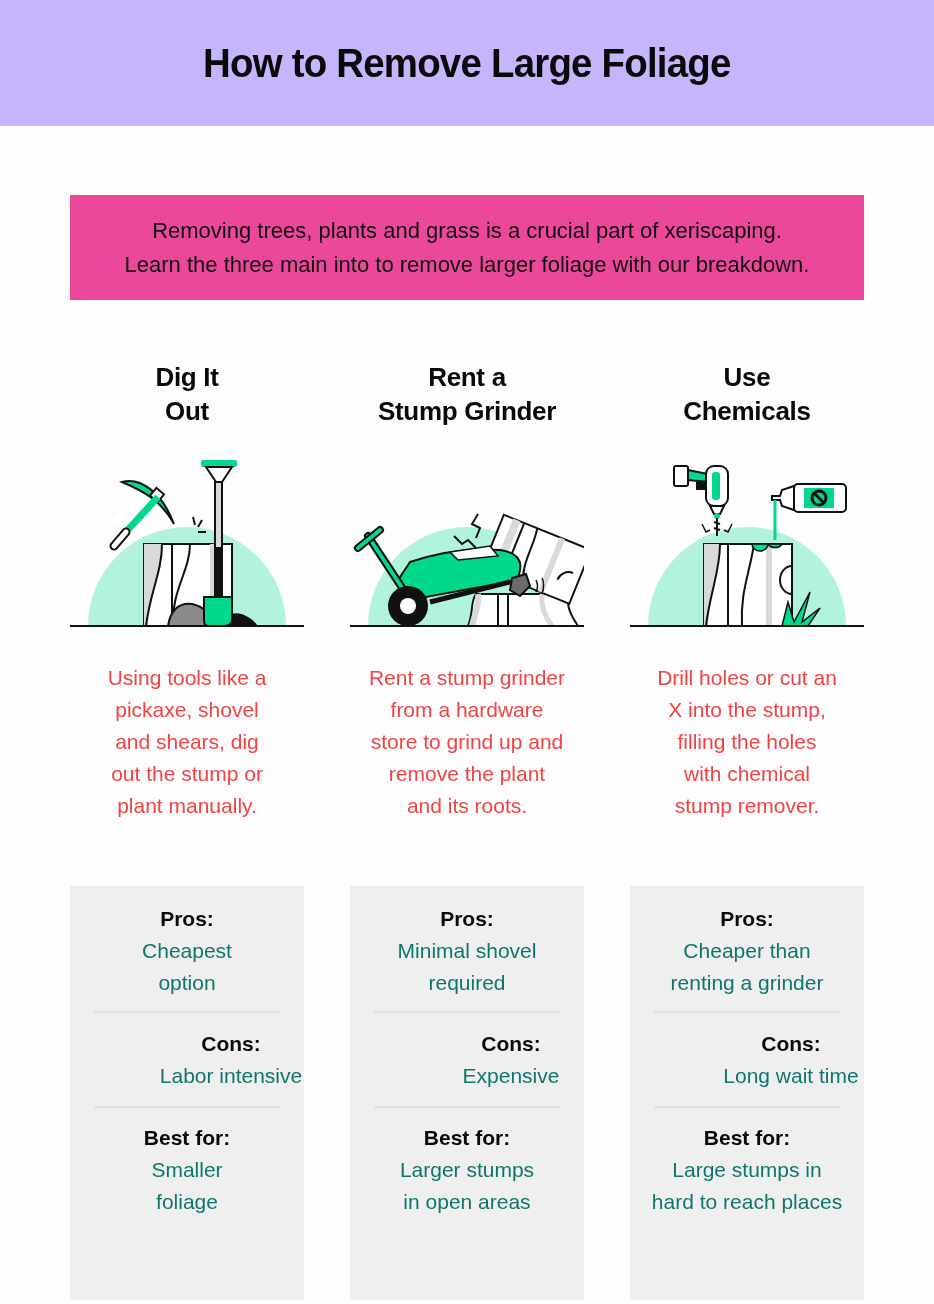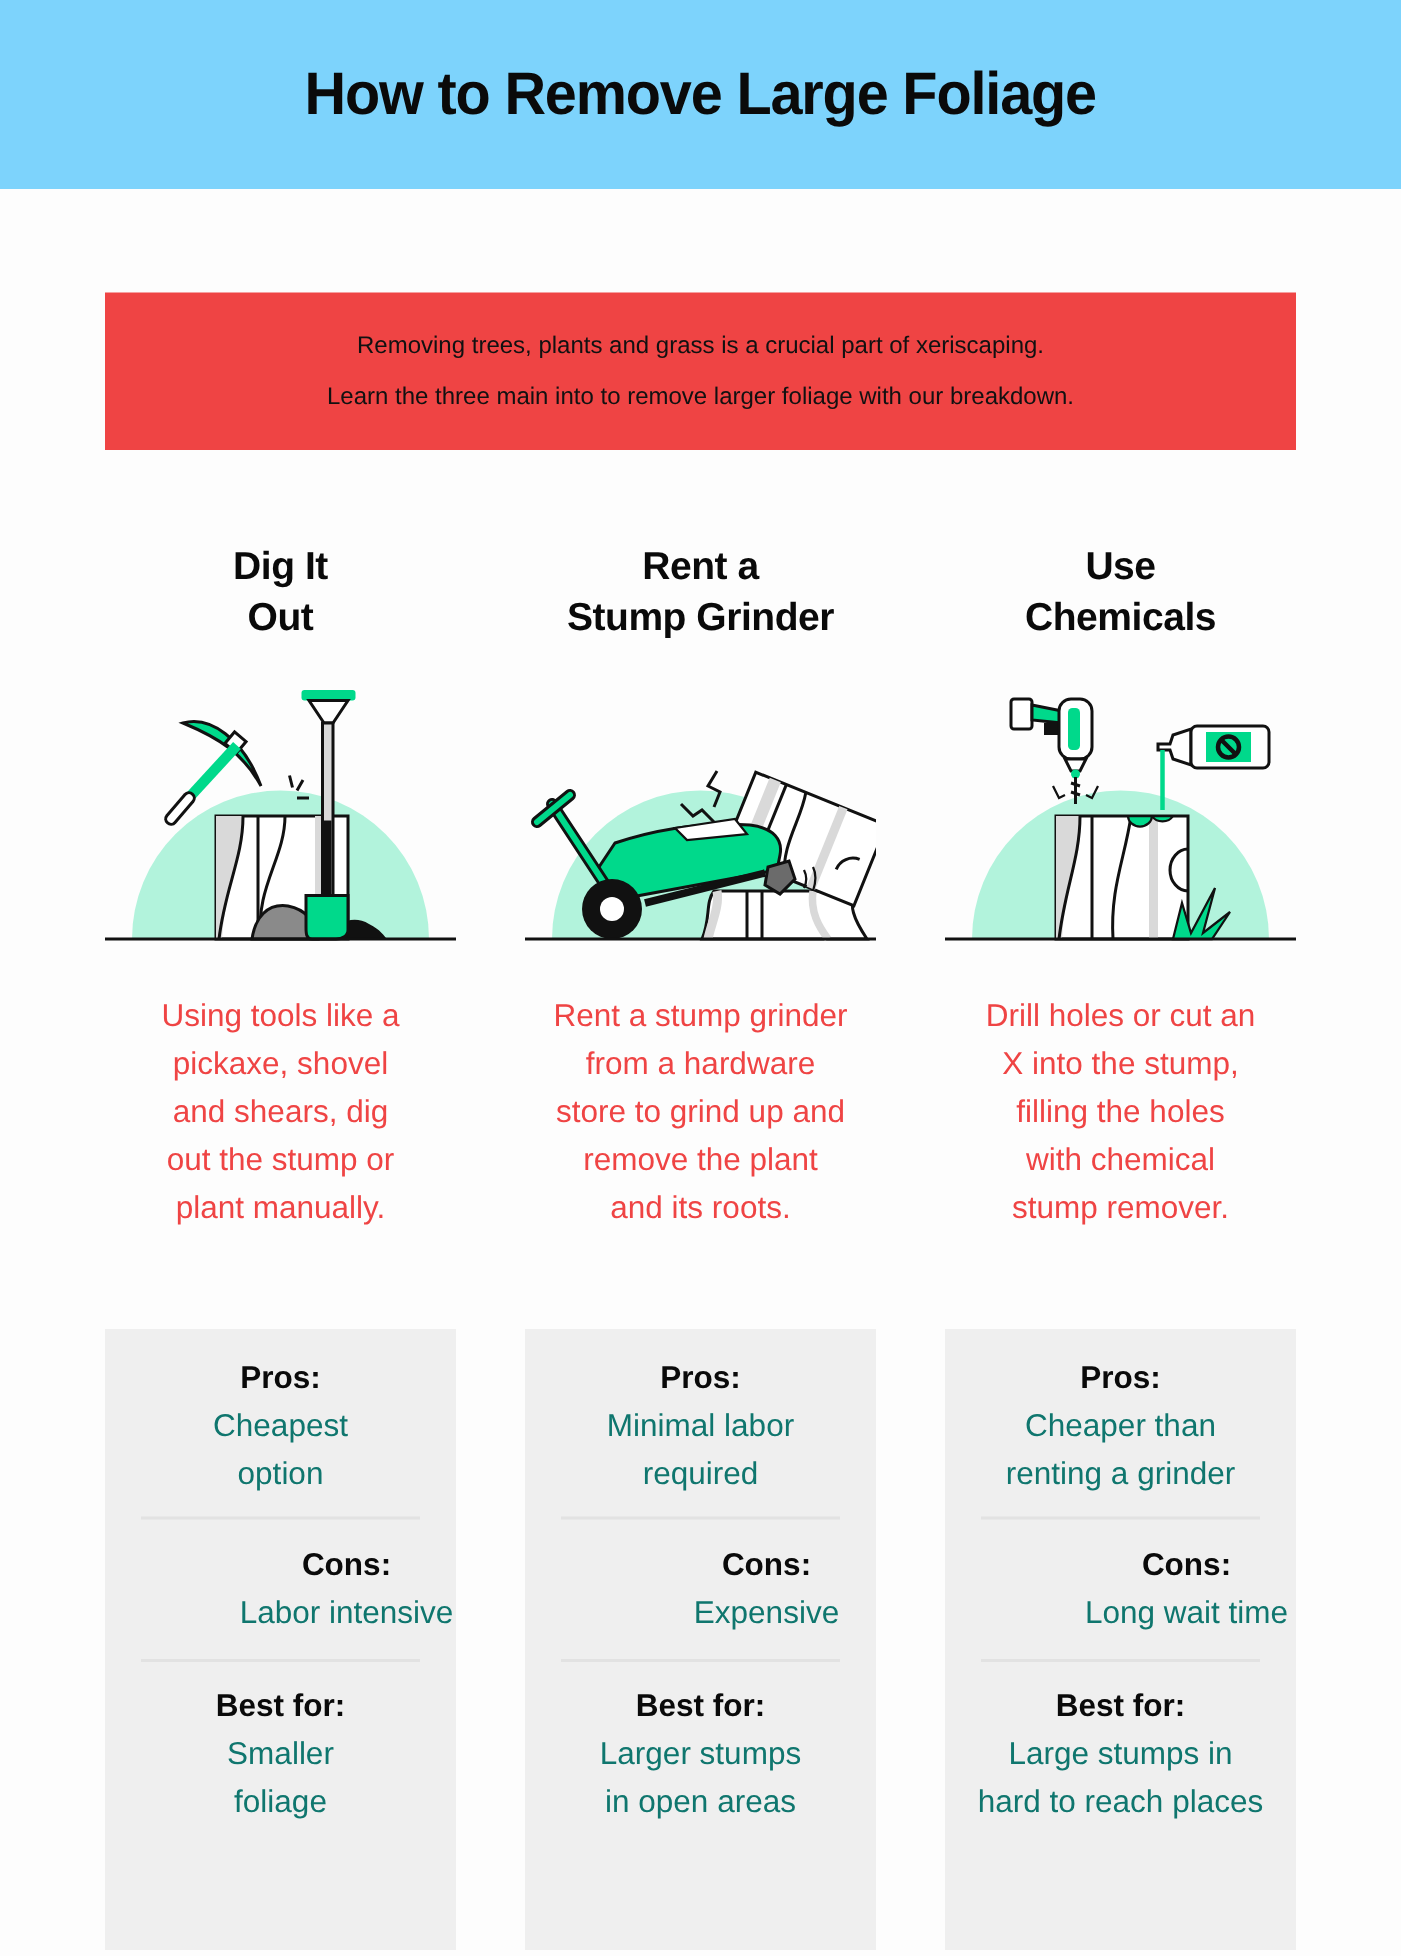--- a/index.html
+++ b/index.html
@@ -1,31 +1,31 @@
 <!DOCTYPE html>
 <html><head>
   <meta charset="utf-8">
   <style>
     * { box-sizing: border-box; margin: 0; padding: 0; }
     html, body { width: 934px; height: 1304px; background: #fdfdfd; overflow: hidden; }
     body { font-family: "Liberation Sans", "DejaVu Sans", sans-serif; color: #111; position: relative; }
 
     .header {
       position: absolute; left: 0; top: 0; width: 934px; height: 126px;
-      background: #7dd3fc; display: flex; align-items: center; justify-content: center;
+      background: #c4b5fd; display: flex; align-items: center; justify-content: center;
     }
     .header h1 {
       font-size: 40px; font-weight: 700; letter-spacing: -0.8px; color: #0a0a0a;
       transform: scaleX(0.96);
     }
 
     .intro {
       position: absolute; left: 70px; top: 195px; width: 794px; height: 105px;
-      background: #ef4444; display: flex; flex-direction: column; align-items: center; justify-content: center;
-      font-size: 16px; line-height: 34px; color: #111; text-align: center;
+      background: #ec4899; display: flex; flex-direction: column; align-items: center; justify-content: center;
+      font-size: 22px; line-height: 34px; color: #111; text-align: center;
     }
 
     .col {
       position: absolute; top: 360px; width: 234px;
       display: flex; flex-direction: column; align-items: center;
     }
     .col.c1 { left: 70px; }
     .col.c2 { left: 350px; justify-content: flex-end; }
     .col.c3 { left: 630px; }
 
@@ -220,21 +220,21 @@
   <div class="sec best">
     <div class="lbl">Best for:</div>
     <div class="val">Smaller
 foliage</div>
   </div>
 </div>
 
 <div class="card c2">
   <div class="sec pros">
     <div class="lbl">Pros:</div>
-    <div class="val">Minimal labor
+    <div class="val">Minimal shovel
 required</div>
   </div>
   <div class="divider d1"></div>
   <div class="sec cons">
     <div class="lbl">Cons:</div>
     <div class="val">Expensive</div>
   </div>
   <div class="divider d2"></div>
   <div class="sec best">
     <div class="lbl">Best for:</div>

